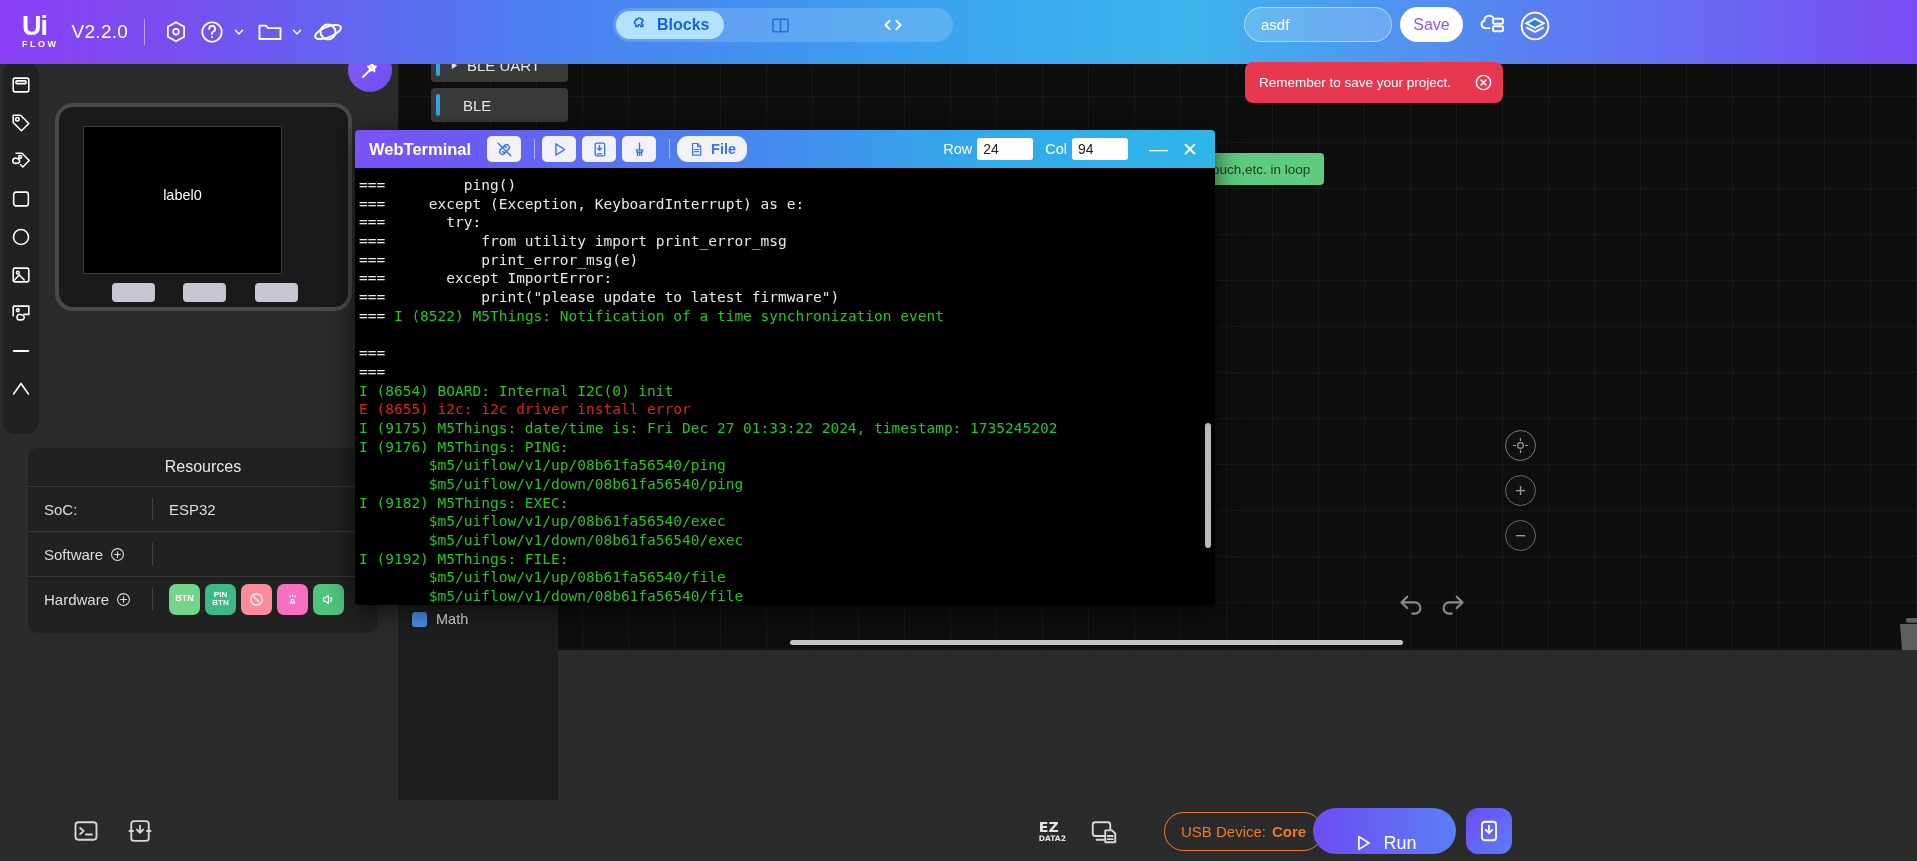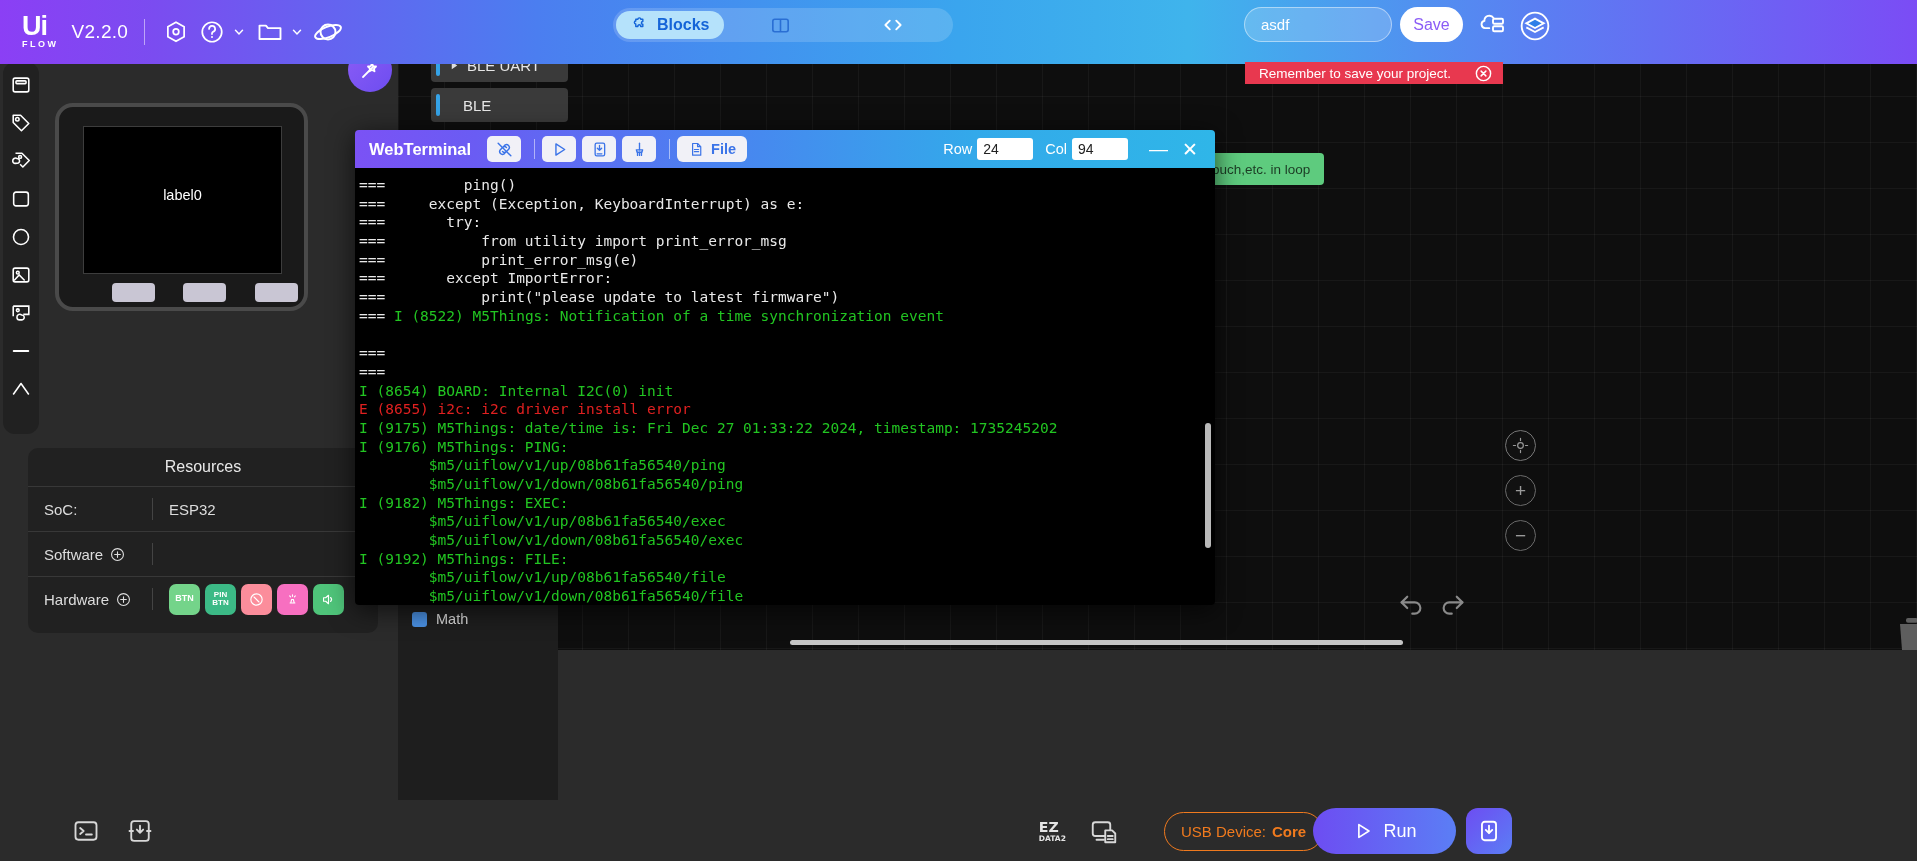--- a/index.html
+++ b/index.html
@@ -47,38 +47,38 @@
   #save-btn {
     position:absolute; left:1400px; top:7px; width:63px; height:35px;
     background:#fff; color:#8b5cf6; border:none; border-radius:18px;
     font-size:16px; cursor:pointer; font-family:"Liberation Sans",sans-serif;
   }
   .hdr-right-ic { position:absolute; top:10px; width:30px; height:30px;
     cursor:pointer; }
 
   
   #toast {
-    position:absolute; left:1245px; top:62px; width:258px; height:22px;
-    background:#e8384f; border-radius:0; display:flex; align-items:center;
+    position:absolute; left:1245px; top:62px; width:258px; height:41px;
+    background:#e8384f; border-radius:8px; display:flex; align-items:center;
     padding:0 10px 0 14px; z-index:60; gap:8px;
   }
   #toast-msg { color:#fff; font-size:13.5px; flex:1; }
 
   
   #rail {
     position:absolute; left:3px; top:62px; width:36px; height:372px;
     background:#212121; border-radius:12px; display:flex;
     flex-direction:column; align-items:center; padding-top:12px; gap:16px;
     z-index:20;
   }
   .rail-ic { width:22px; height:22px; cursor:pointer; }
 
   
   #device {
-    position:absolute; left:55px; top:103px; width:253px; height:208px;
+    position:absolute; left:55px; top:103px; width:297px; height:208px;
     background:#1a1a1a; border:4px solid #4a4a4a; border-radius:18px;
     z-index:15;
   }
   #screen { position:absolute; left:24px; top:19px; width:199px;
     height:148px; background:#000; border:1px solid #3d3d3d; }
   #label0 { position:absolute; left:0; right:0; top:60px; text-align:center;
     color:#fff; font-size:14.5px; }
   .dev-btn { position:absolute; top:176px; width:43px; height:19px;
     background:#c9c6d4; border-radius:4px; }
 
@@ -152,21 +152,21 @@
       #4a83f0 42%,#33a9ea 72%,#2fb6e8 100%);
     display:flex; align-items:center; padding:0 10px 0 14px;
   }
   #term-title { color:#fff; font-size:16.5px; font-weight:bold;
     margin-right:16px; }
   .tbtn { width:34px; height:26px; background:#f1f1f7; border-radius:5px;
     display:flex; align-items:center; justify-content:center;
     margin-right:6px; cursor:pointer; }
   .tsep { width:1px; height:20px; background:rgba(255,255,255,.5);
     margin:0 7px; }
-  #file-btn { height:26px; background:#f1f1f7; border-radius:6px;
+  #file-btn { height:26px; background:#f1f1f7; border-radius:11px;
     display:flex; align-items:center; gap:6px; padding:0 11px;
     color:#3b74e8; font-size:14.5px; font-weight:bold; cursor:pointer; }
   .rc-label { color:#fff; font-size:14.5px; margin-right:5px; }
   .rc-input { width:56px; height:22px; background:#fff; border:none;
     border-radius:3px; font-size:14px; padding:1px 6px; outline:none;
     font-family:"Liberation Sans",sans-serif; color:#222; }
   .win-btn { color:#fff; font-size:19px; cursor:pointer; padding:0 7px; }
 
   #term-body {
     height:437px; background:#000; position:relative;
@@ -190,21 +190,21 @@
   #usb-pill {
     position:absolute; left:1148px; top:12px; height:39px; padding:0 16px;
     border:1.6px solid #f07a1e; border-radius:20px; display:flex;
     align-items:center; gap:6px; cursor:pointer;
   }
   .usb-lbl { color:#f07a1e; font-size:15px; }
   .usb-val { color:#f07a1e; font-size:15px; font-weight:bold; }
   #run-btn {
     position:absolute; left:1297px; top:8px; width:143px; height:46px;
     background:linear-gradient(90deg,#6d4df2,#5b7ef5); border-radius:23px;
-    display:flex; align-items:center; justify-content:center; gap:9px;
+    display:flex; align-items:flex-end; justify-content:center; gap:9px;
     color:#fff; font-size:18px; cursor:pointer;
   }
   #dl-btn {
     position:absolute; left:1450px; top:8px; width:46px; height:46px;
     background:linear-gradient(135deg,#6d4df2,#5b7ef5); border-radius:12px;
     display:flex; align-items:center; justify-content:center; cursor:pointer;
   }
 </style>
 </head>
 <body>

